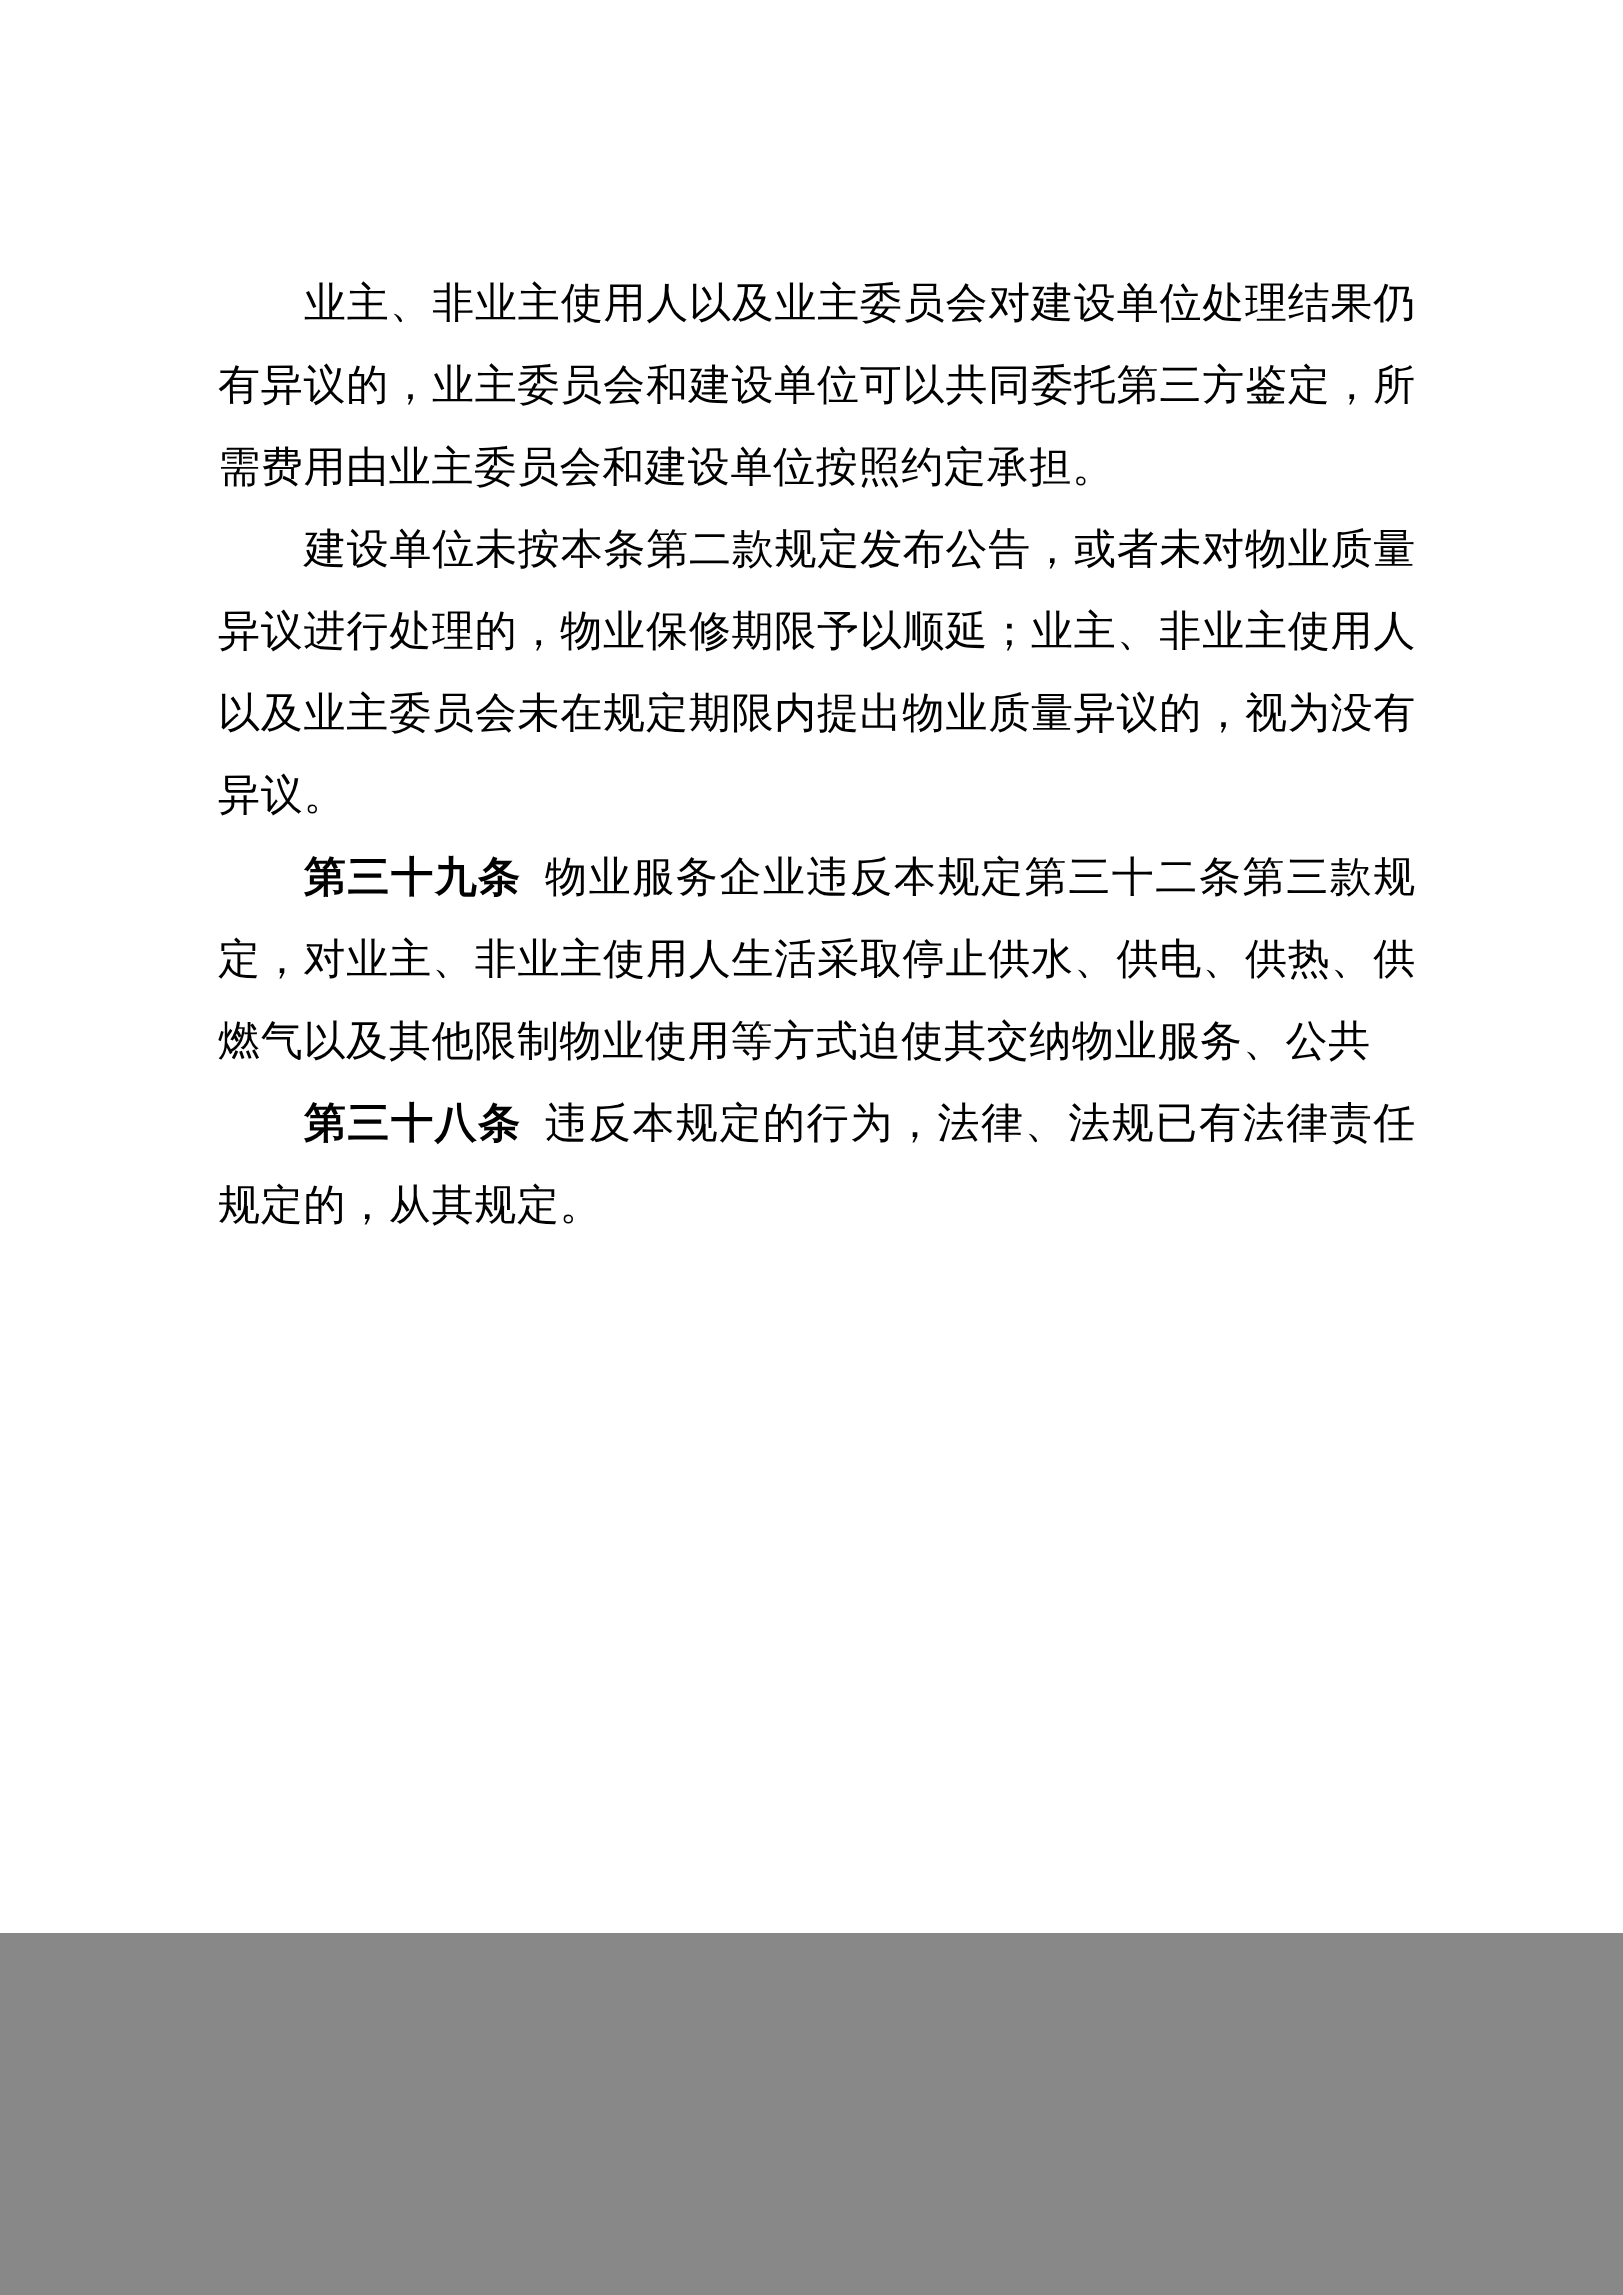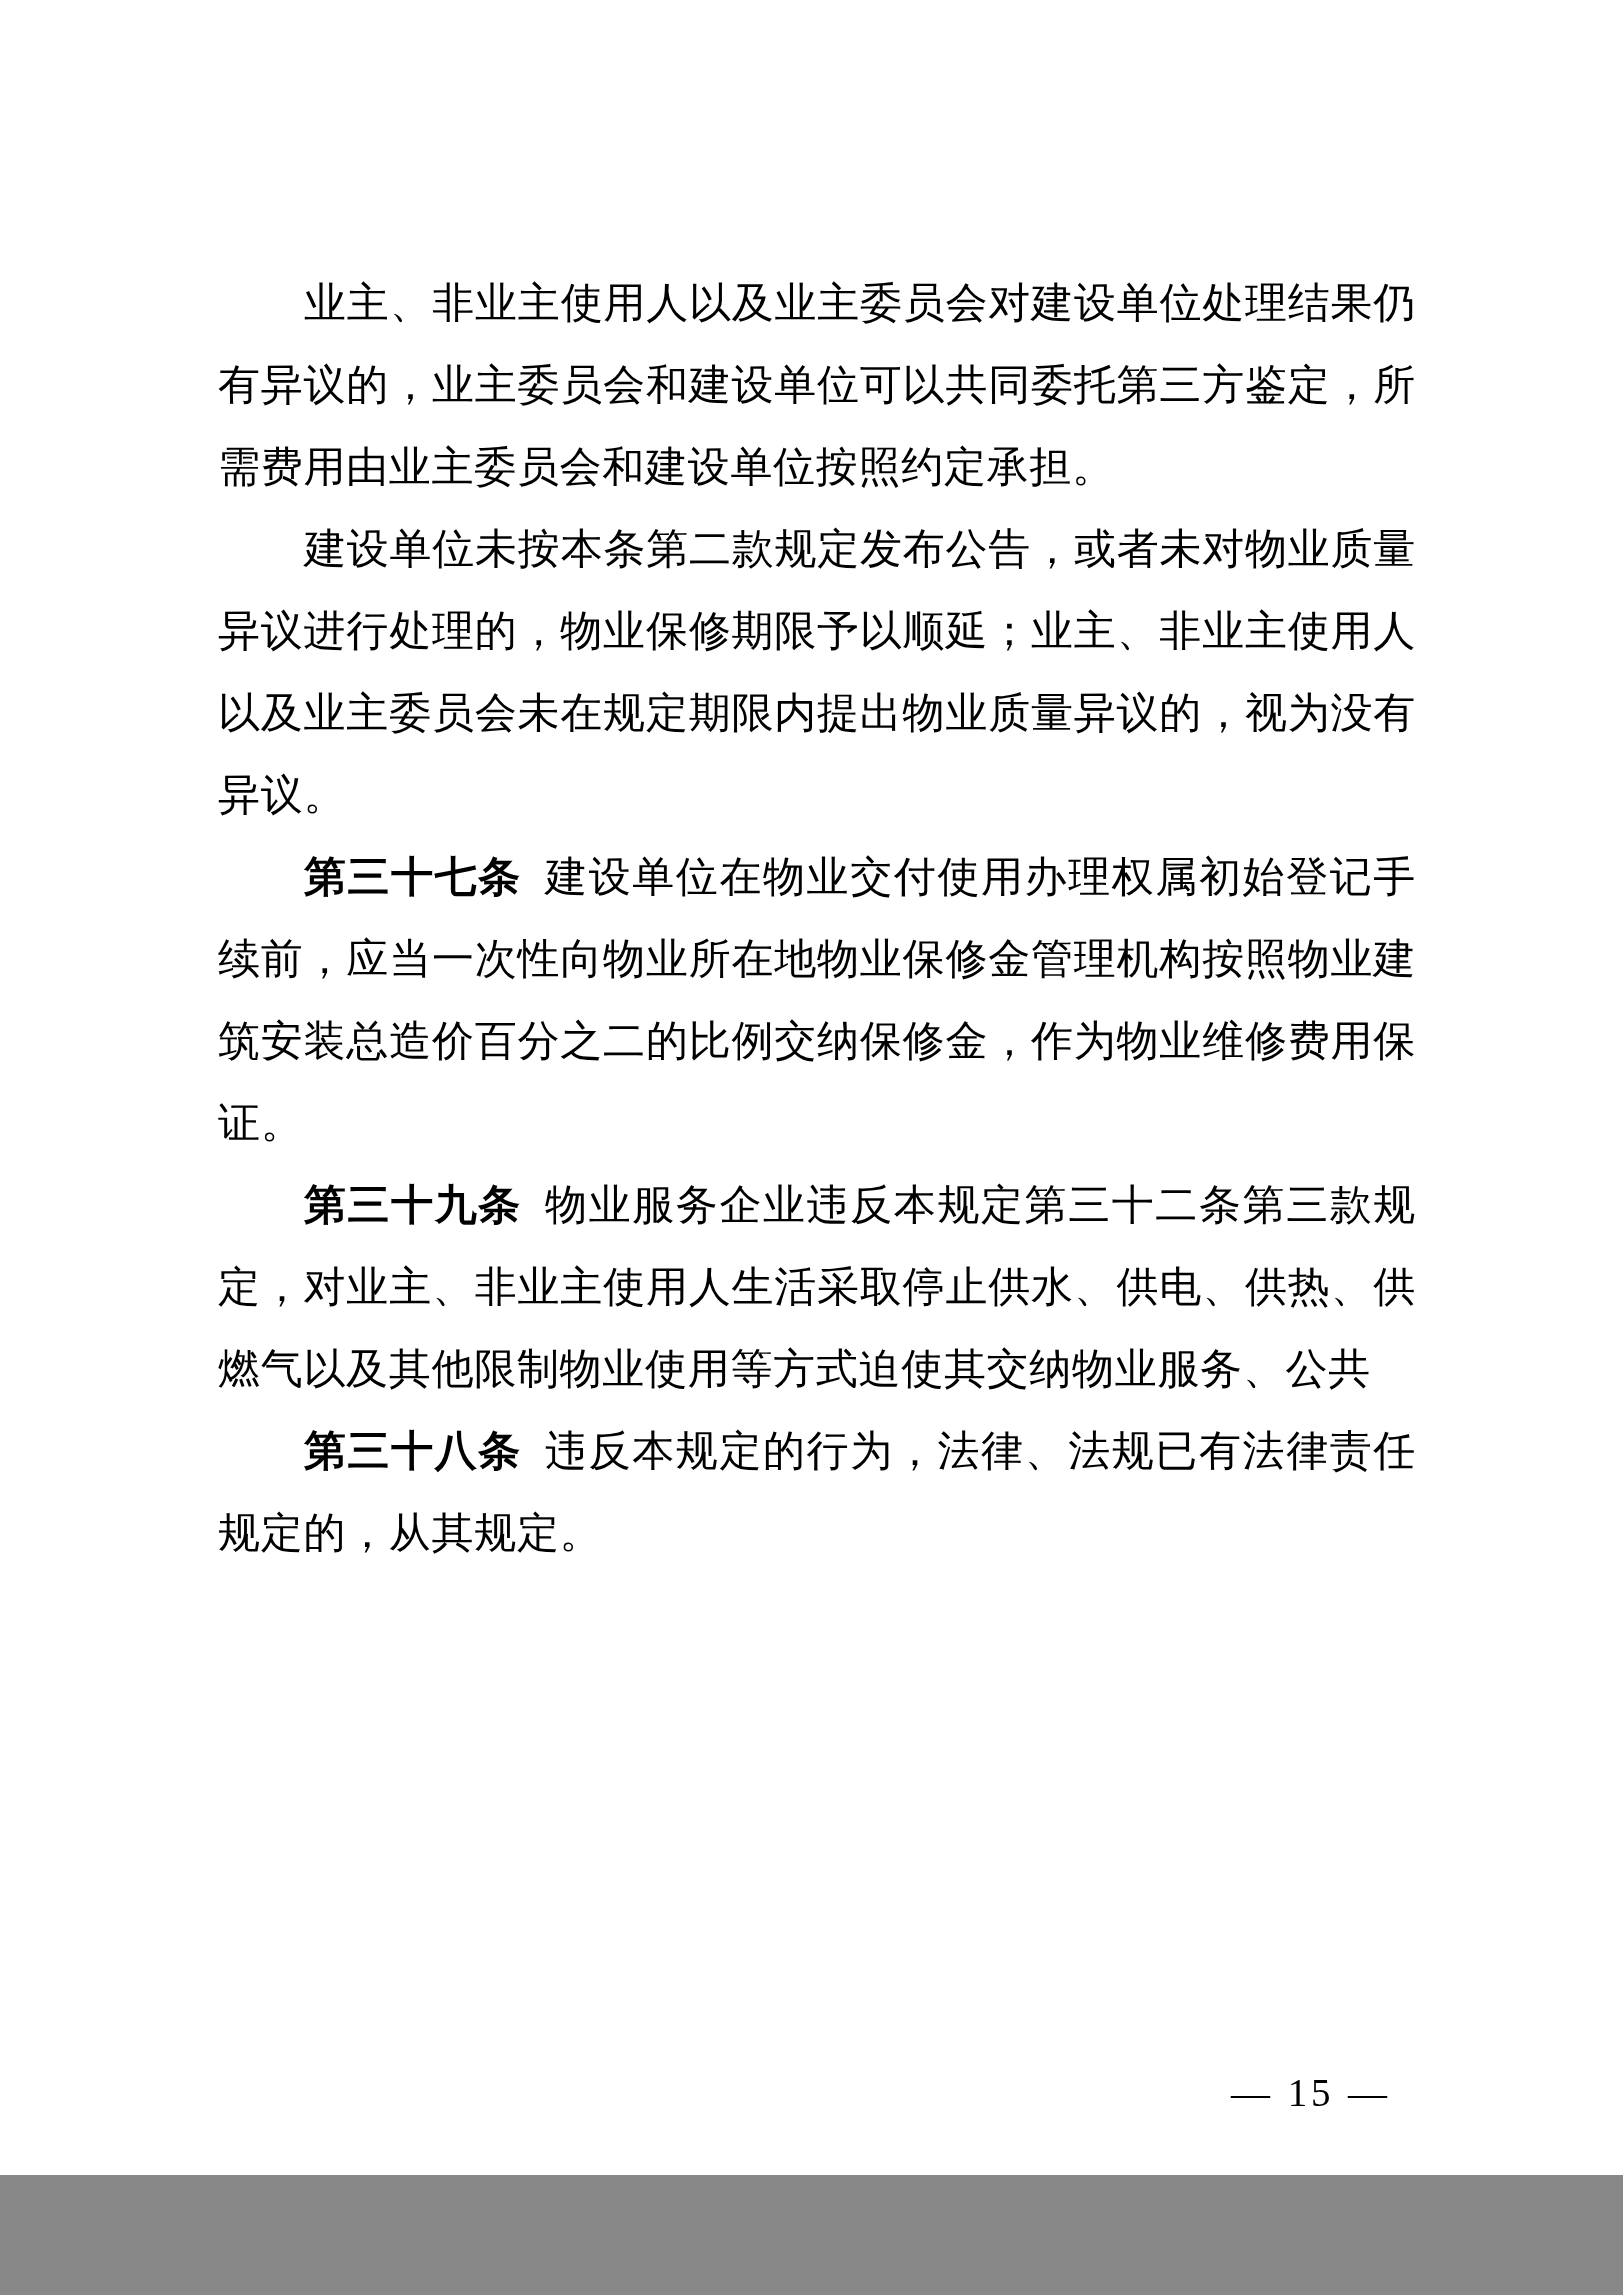--- a/index.html
+++ b/index.html
@@ -3,21 +3,21 @@
 <meta charset="utf-8">
 <style>
   html, body {
     margin: 0;
     padding: 0;
     background: #888;
   }
   .page {
     position: relative;
     width: 1623px;
-    height: 2175px;
+    height: 1933px;
     margin: 0 auto;
     background: #ffffff;
     color: #000000;
     font-family: "Liberation Serif", "DejaVu Serif", serif;
     overflow: hidden;
   }
   .content {
     position: absolute;
     left: 218px;
     top: 262px;
@@ -47,19 +47,18 @@
     white-space: nowrap;
   }
 </style>
 </head>
 <body>
 
 <div class="page">
   <div class="content">
     <p class="para"><span class="article-heading"></span><span class="para-text">业主、非业主使用人以及业主委员会对建设单位处理结果仍有异议的，业主委员会和建设单位可以共同委托第三方鉴定，所需费用由业主委员会和建设单位按照约定承担。</span></p>
     <p class="para"><span class="article-heading"></span><span class="para-text">建设单位未按本条第二款规定发布公告，或者未对物业质量异议进行处理的，物业保修期限予以顺延；业主、非业主使用人以及业主委员会未在规定期限内提出物业质量异议的，视为没有异议。</span></p>
-    <p class="para"><span class="article-heading">第三十七条</span><span class="para-text">建设单位在物业交付使用办理权属初始登记手续前，应当一次性向物业所在地物业保修金管理机构按照物业建筑安装总造价百分之二的比例交纳保修金，作为物业维修费用保证。</span></p>
     <p class="para"><span class="article-heading">第三十九条</span><span class="para-text">物业服务企业违反本规定第三十二条第三款规定，对业主、非业主使用人生活采取停止供水、供电、供热、供燃气以及其他限制物业使用等方式迫使其交纳物业服务、公共</span></p>
     <p class="para"><span class="article-heading">第三十八条</span><span class="para-text">违反本规定的行为，法律、法规已有法律责任规定的，从其规定。</span></p>
   </div>
   <div class="footer">— 15 —</div>
 </div>
 
 
 </body></html>

